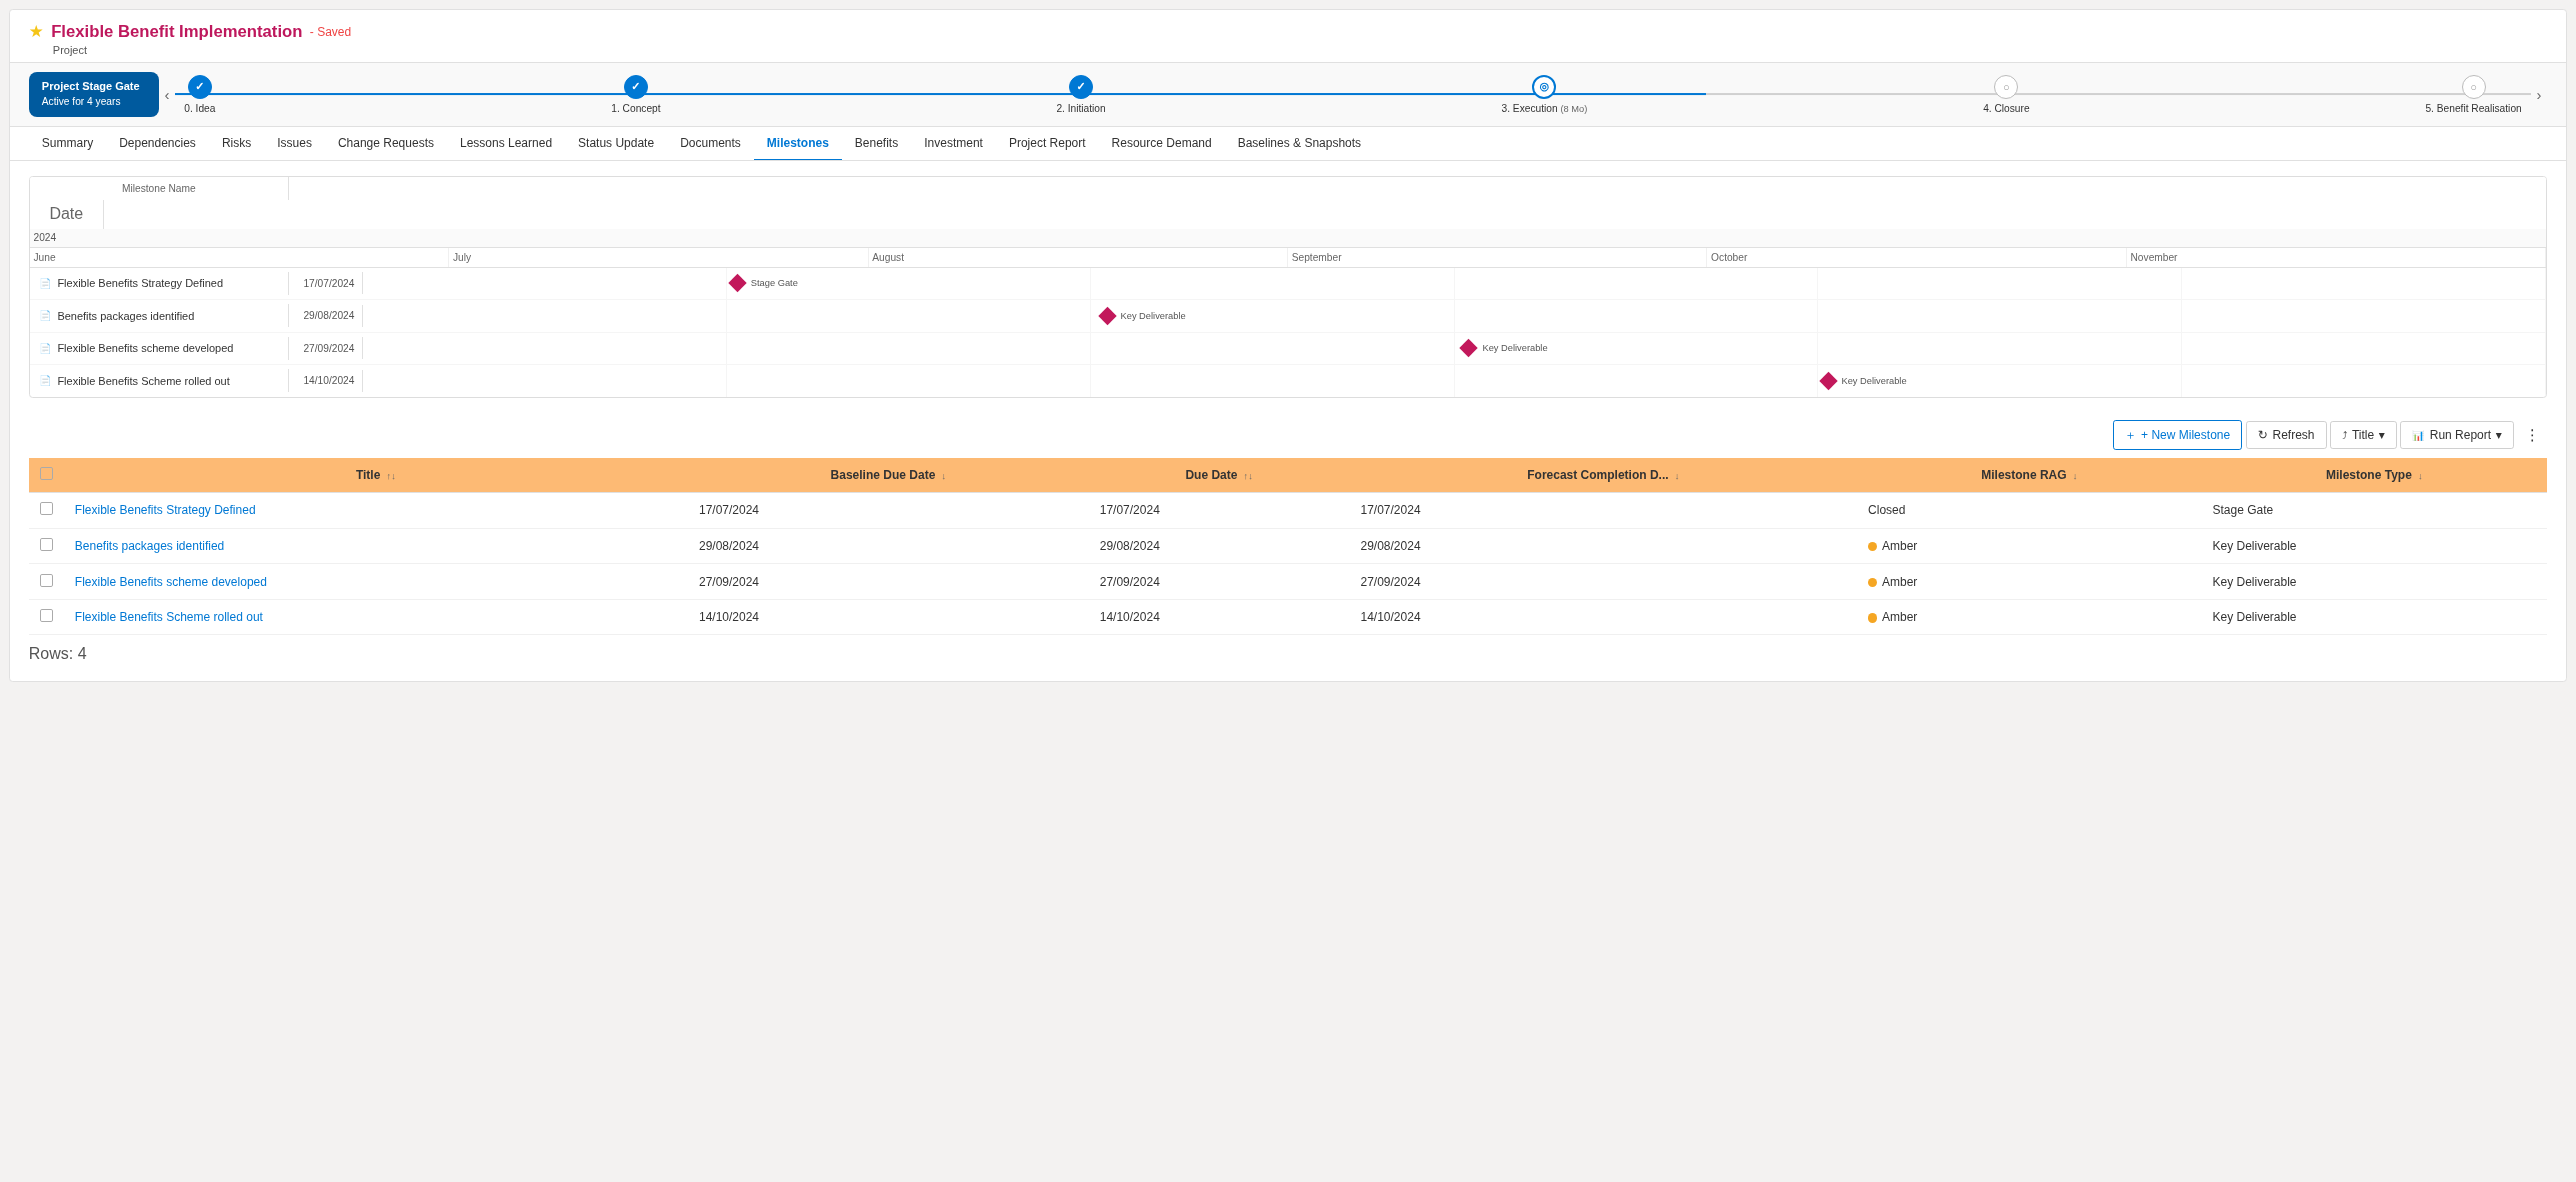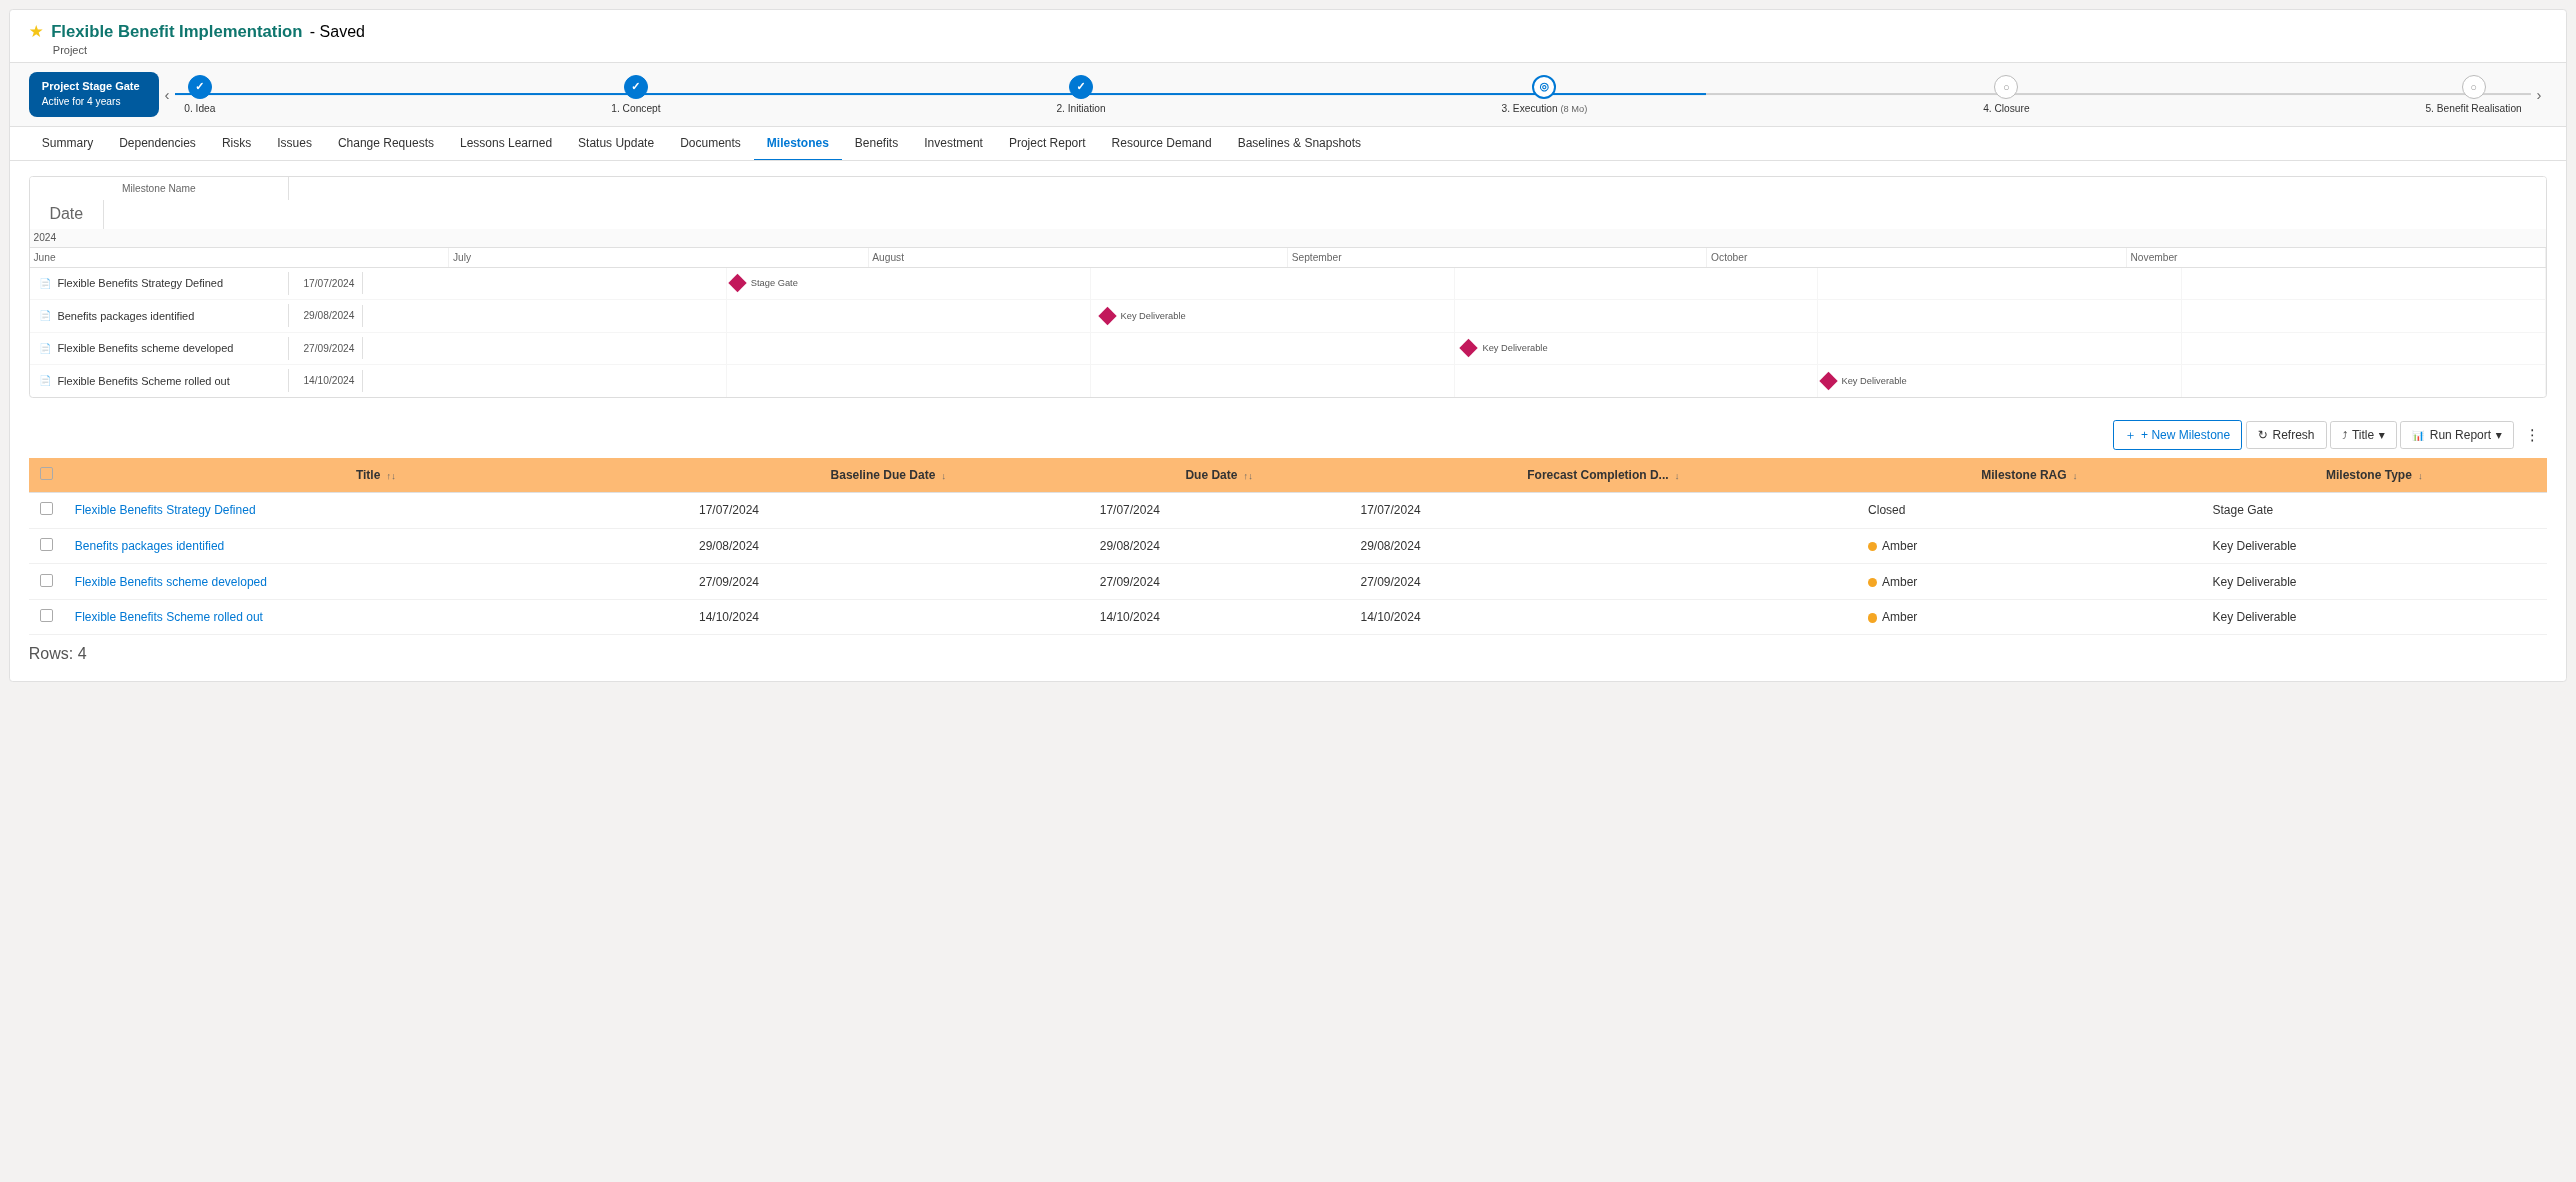--- a/index.html
+++ b/index.html
@@ -3,22 +3,22 @@
   <meta charset="utf-8">
   <style>
     * { box-sizing: border-box; margin: 0; padding: 0; }
     body { font-family: 'Segoe UI', Arial, sans-serif; background: #f3f2f1; font-size: 12px; color: #333; }
     .app-container { background: #fff; margin: 9.3px; border-radius: 3.7px; border: 0.9px solid #e0e0e0; overflow: hidden; }
 
     
     .header { padding: 11px 18.5px 5.6px 18.5px; border-bottom: 0.9px solid #e0e0e0; }
     .header-title { display: flex; align-items: center; gap: 7.4px; margin-bottom: 1.9px; }
     .star-icon { color: #f5c518; font-size: 16.7px; }
-    .title-text { font-size: 16.7px; font-weight: 700; color: #0f766e; }
-    .saved-badge { font-size: 16px; color: #000000; font-weight: 400; }
+    .title-text { font-size: 16.7px; font-weight: 700; color: #be185d; }
+    .saved-badge { font-size: 12px; color: #ef4444; font-weight: 400; }
     .project-label { font-size: 11px; color: #555; margin-left: 24px; }
 
     
     .stage-gate-bar { display: flex; align-items: center; padding: 9.3px 18.5px; background: #f9f9f9; border-bottom: 0.9px solid #e0e0e0; gap: 0; }
     .stage-gate-left { background: #005a9e; color: #fff; border-radius: 8px; padding: 7.4px 13px; min-width: 130px; font-size: 11px; font-weight: 600; line-height: 1.4; flex-shrink: 0; }
     .stage-gate-left .sub { font-weight: 400; font-size: 10.2px; }
     .stage-chevron { color: #666; font-size: 15px; padding: 0 5.6px; cursor: pointer; }
     .stage-progress { flex: 1; display: flex; align-items: center; position: relative; padding: 0 9.3px; }
     .stage-line { position: absolute; top: 50%; left: 0; right: 0; height: 1.9px; background: #d0d0d0; transform: translateY(-50%); z-index: 0; }
     .stage-line-filled { position: absolute; top: 50%; left: 0; width: 65%; height: 1.9px; background: #0078d4; transform: translateY(-50%); z-index: 1; }

